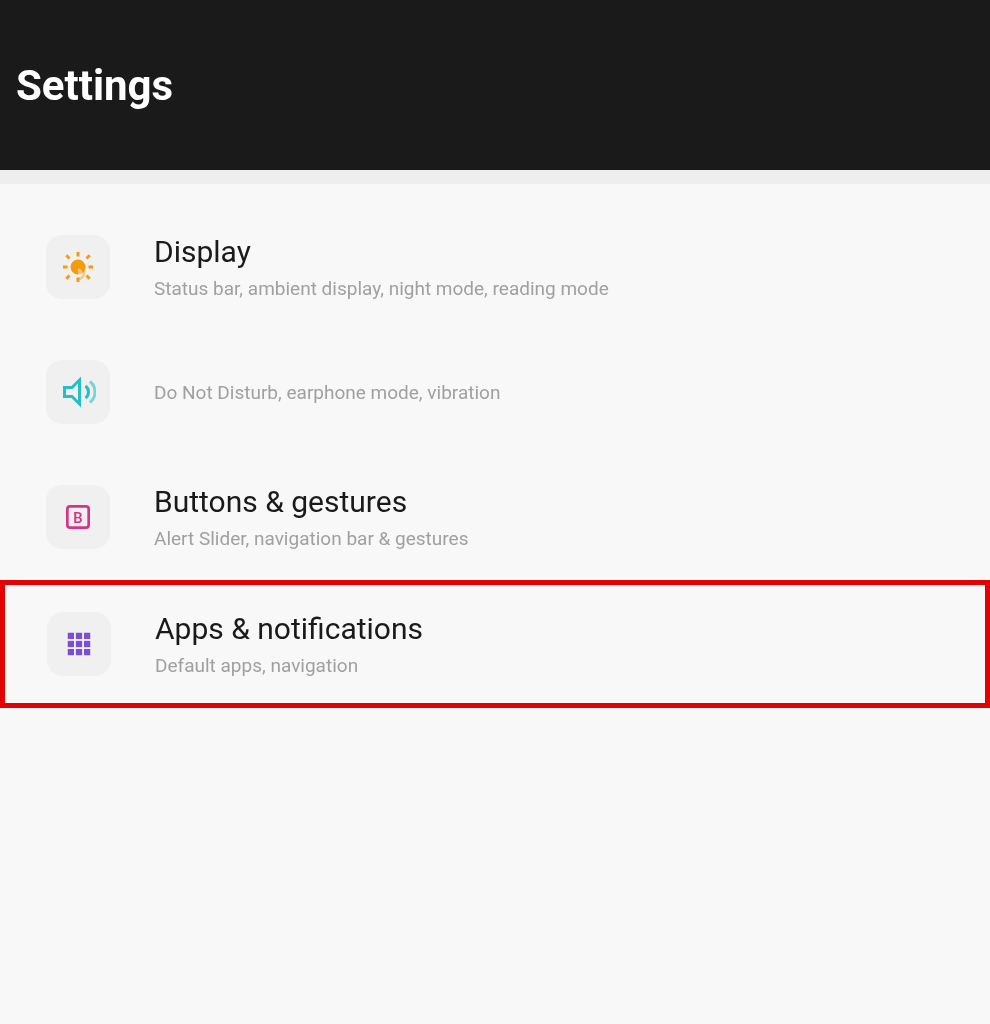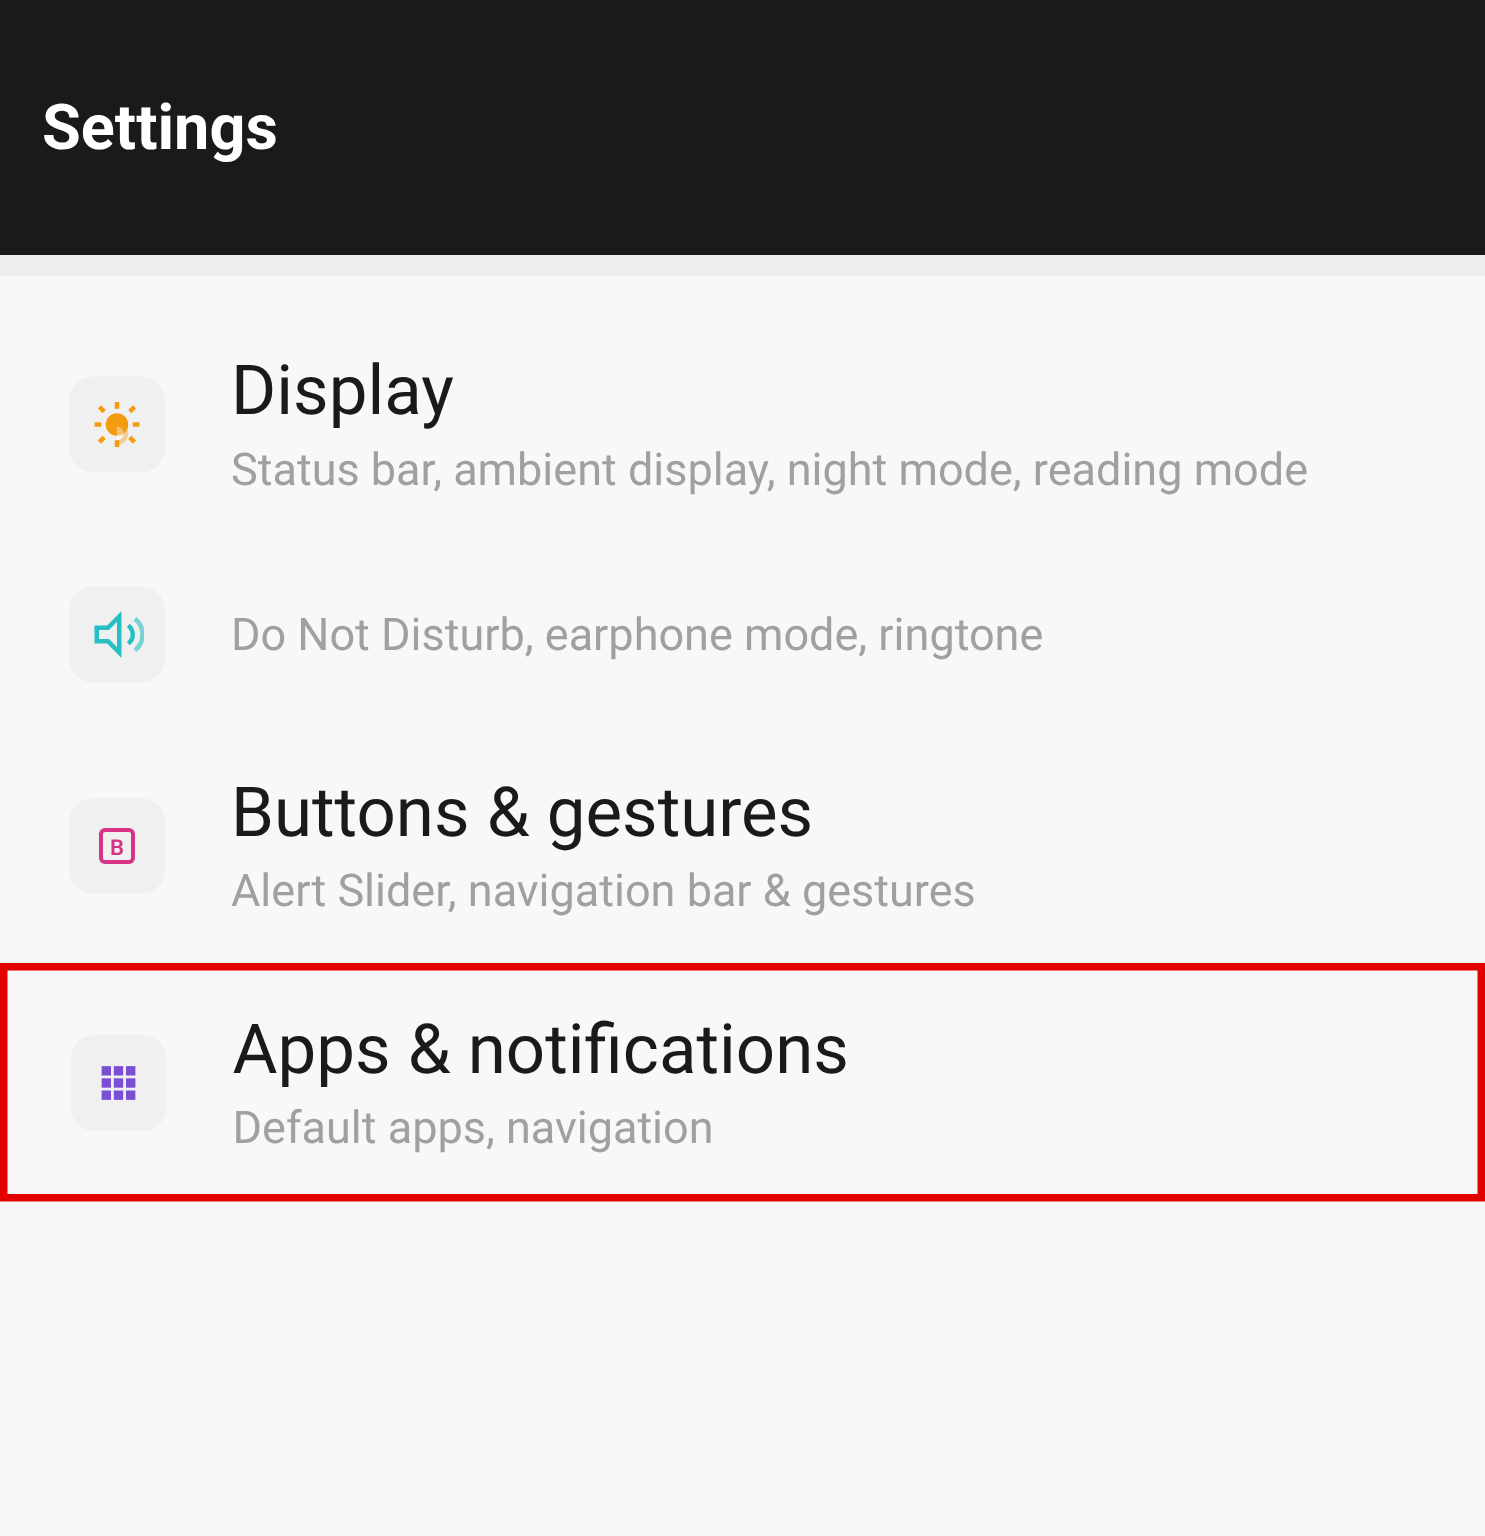--- a/index.html
+++ b/index.html
@@ -12,21 +12,21 @@
       height: 1024px;
       background: #f8f8f8;
       font-family: -apple-system, BlinkMacSystemFont, 'Segoe UI', Roboto, sans-serif;
       overflow: hidden;
     }
     .header {
       background: #1a1a1a;
       height: 170px;
       display: flex;
       align-items: center;
-      padding-left: 28px;
+      padding-left: 16px;
     }
     .header-title {
       color: #ffffff;
       font-size: 42px;
       font-weight: 700;
     }
     .divider {
       height: 14px;
       background: #eeeeee;
     }
@@ -50,26 +50,26 @@
       justify-content: center;
       flex-shrink: 0;
       margin-right: 44px;
     }
     .item-text {
       display: flex;
       flex-direction: column;
       gap: 8px;
     }
     .item-title {
-      font-size: 46px;
+      font-size: 30px;
       font-weight: 400;
       color: #1a1a1a;
     }
     .item-subtitle {
-      font-size: 30px;
+      font-size: 19px;
       color: #a0a0a0;
       font-weight: 400;
     }
     .highlighted {
       border: 5px solid #e30000;
       margin: 0 0;
       padding: 26px 36px 26px 42px;
     }
     
     .icon-display { color: #f39c12; }
@@ -113,21 +113,21 @@
 
   <div class="settings-item">
     <div class="icon-container">
       <svg class="icon-sound" width="36" height="36" viewBox="0 0 24 24" fill="none" stroke="currentColor" stroke-width="2">
         <polygon points="3,9 3,15 8,15 13,20 13,4 8,9" fill="none"></polygon>
         <path d="M17 8 A5 5 0 0 1 17 16"></path>
         <path d="M20 5 A9 9 0 0 1 20 19" opacity="0.6"></path>
       </svg>
     </div>
     <div class="item-text">
-      <div class="item-subtitle">Do Not Disturb, earphone mode, ringtone</div>
+      <div class="item-subtitle">Do Not Disturb, earphone mode, vibration</div>
     </div>
   </div>
 
   <div class="settings-item">
     <div class="icon-container">
       <svg class="icon-buttons" width="32" height="32" viewBox="0 0 24 24" fill="none" stroke="currentColor" stroke-width="2">
         <rect x="4" y="4" width="16" height="16" rx="2"></rect>
         <text x="12" y="16.5" font-size="11" font-weight="600" text-anchor="middle" fill="currentColor" stroke="none">B</text>
       </svg>
     </div>

